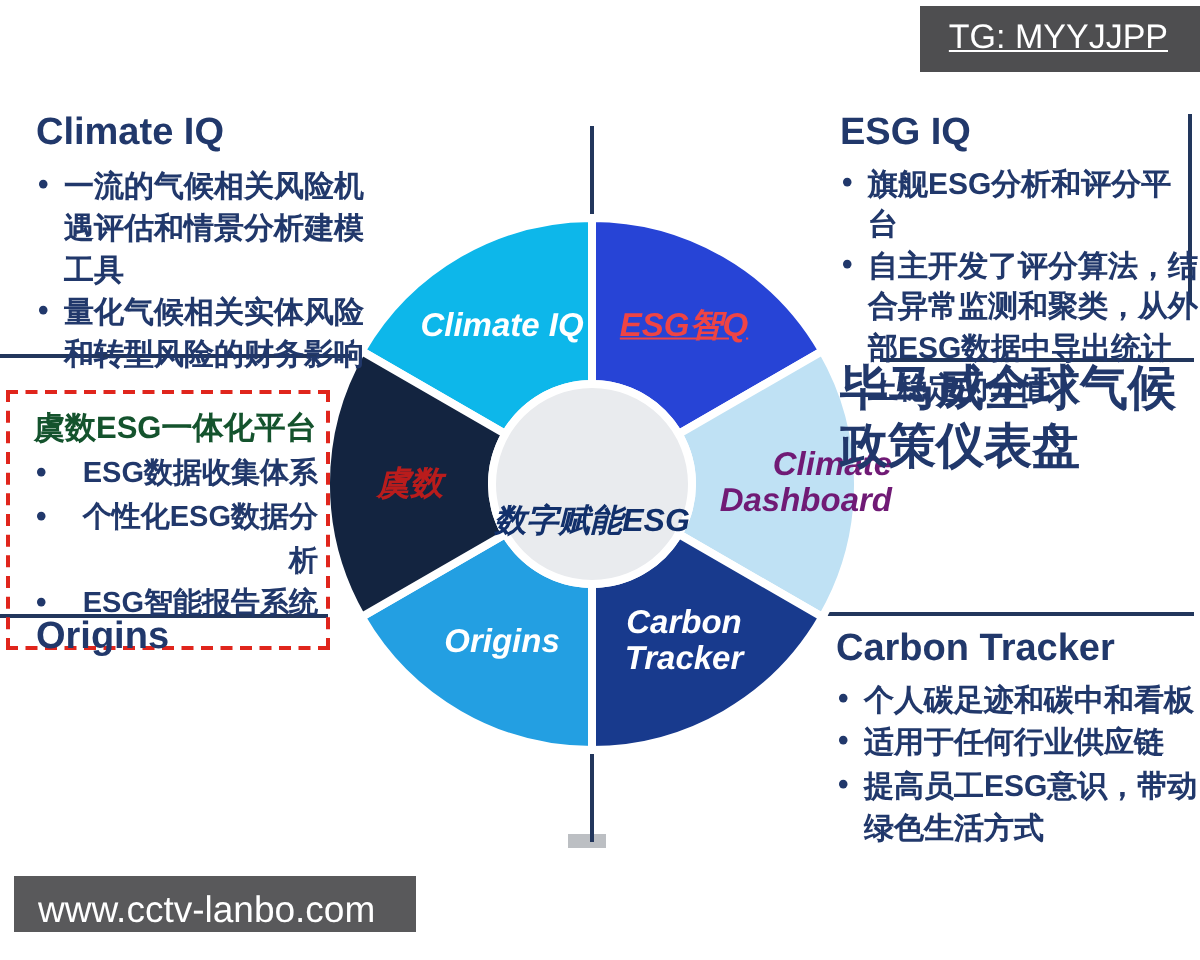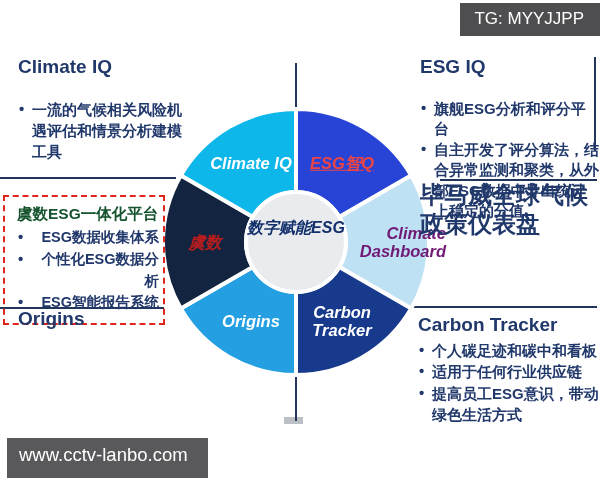--- a/index.html
+++ b/index.html
@@ -4,21 +4,21 @@
 <style>
   html,body{margin:0;padding:0;background:#fff;}
   .stage{
     position:relative;width:600px;height:480px;background:#ffffff;overflow:hidden;
     font-family:"Liberation Sans","DejaVu Sans",sans-serif;color:#21386b;
   }
   
   .sec{position:absolute;z-index:3;}
   .sec-title{font-weight:bold;color:#21386b;}
   .title-en{font-size:19px;letter-spacing:0;}
-  .bullets{list-style:none;margin:21px 0 0 0;padding:0;font-size:15px;font-weight:bold;line-height:1.4;}
+  .bullets{list-style:none;margin:5px 0 0 0;padding:0;font-size:15px;font-weight:bold;line-height:1.4;}
   .bullets li{position:relative;padding-left:14px;margin:0;}
   .bullets li::before{content:"\2022";position:absolute;left:1px;top:-1px;font-size:15px;}
   #sec-climate-iq{left:18px;top:56px;width:170px;}
   #sec-esg-iq{left:420px;top:56px;width:180px;}
   #sec-esg-iq .bullets{line-height:1.36;}
   #sec-kpmg{left:420px;top:180px;width:180px;}
   #sec-kpmg .sec-title{font-size:24px;line-height:1.22;}
   #sec-kpmg .bullets{margin-top:4px;line-height:1.3;}
   #sec-carbon{left:418px;top:314px;width:182px;}
   #sec-carbon .bullets{line-height:1.42;margin-top:4px;}
@@ -44,31 +44,31 @@
   .artifact{position:absolute;left:284px;top:417px;width:19px;height:7px;background:#bcbfc3;z-index:0;}
   
   #donut-svg{position:absolute;left:0;top:0;z-index:2;}
   #donut-labels{position:absolute;left:0;top:0;width:600px;height:480px;z-index:2;pointer-events:none;}
   .seg-label{
     position:absolute;transform:translate(-50%,-50%);
     width:118px;text-align:center;font-weight:bold;font-style:italic;
     font-size:16.5px;line-height:1.12;
   }
   #center-label{
-    position:absolute;left:296px;top:228px;transform:translate(-50%,-50%);
+    position:absolute;left:296px;top:261px;transform:translate(-50%,-50%);
     font-weight:bold;font-style:italic;font-size:16px;color:#12306b;
     white-space:nowrap;z-index:3;
   }
   
   .watermark{
     position:absolute;color:#ffffff;font-weight:normal;z-index:4;
     font-family:"Liberation Sans","DejaVu Sans",sans-serif;
   }
-  #wm-top{right:0;top:3px;background:#4e4e50;font-size:17px;padding:6px 16px 7px 14px;}
-  #wm-bottom{left:7px;top:438px;background:#59595b;font-size:18.5px;padding:6px 20px 12px 12px;}
+  #wm-top{right:0;top:3px;background:#4e4e50;font-size:17px;padding:6px 16px 7px 14px;text-decoration:underline;}
+  #wm-bottom{left:7px;top:438px;background:#59595b;font-size:18.5px;padding:6px 20px 0 12px;}
 </style>
 </head>
 <body>
 
 <div class="stage">
 
   <div class="watermark" id="wm-top">TG: MYYJJPP</div>
   <div class="watermark" id="wm-bottom">www.cctv-lanbo.com</div>
 
   <div class="hline" id="line-left-top"></div>
@@ -96,20 +96,21 @@
       <div class="seg-label" style="left: 342px; top: 321px; color: rgb(255, 255, 255);">Carbon Tracker</div>
       <div class="seg-label" style="left: 251px; top: 321px; color: rgb(255, 255, 255);">Origins</div>
       <div class="seg-label" style="left: 205px; top: 242px; color: #b91c1c;">虞数</div>
     </div>
   <div id="center-label">数字赋能ESG</div>
 
   <div class="sec" id="sec-climate-iq">
     <div class="sec-title title-en">Climate IQ</div>
     <ul class="bullets">
       <li>一流的气候相关风险机遇评估和情景分析建模工具</li>
+      <li>量化气候相关实体风险和转型风险的财务影响</li>
     </ul>
   </div>
 
   <div class="sec" id="sec-yushu">
     <div class="sec-title">虞数ESG一体化平台</div>
     <ul class="bullets">
       <li>ESG数据收集体系</li>
       <li>个性化ESG数据分析</li>
       <li>ESG智能报告系统</li>
     </ul>

